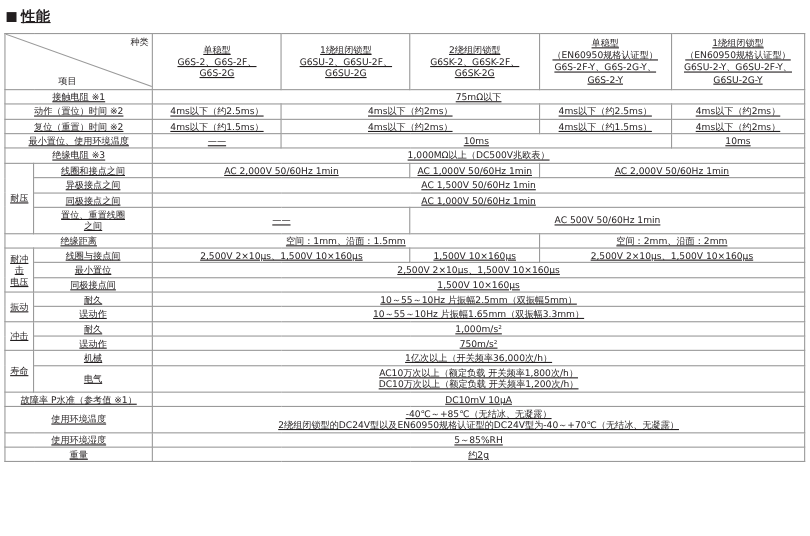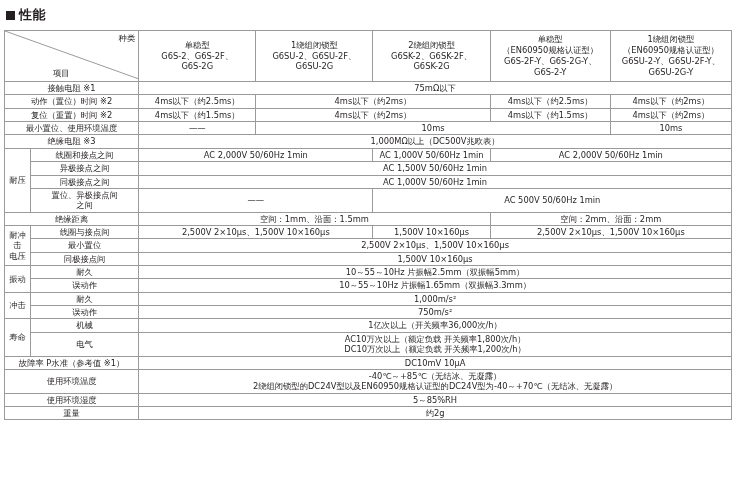--- a/index.html
+++ b/index.html
@@ -13,20 +13,21 @@
     font-family: "DejaVu Sans", "Liberation Sans", sans-serif;
     color: #231f20;
     overflow: hidden;
   }
   #page {
     position: relative;
     width: 736px;
     height: 487px;
     box-sizing: border-box;
     padding: 6px 4px 0 4px;
+    text-decoration: underline;
   }
   .section-title {
     font-size: 13px;
     font-weight: bold;
     color: #231f20;
     margin: 0 0 6px 2px;
     display: flex;
     align-items: center;
     gap: 4px;
     letter-spacing: 0.5px;
@@ -189,21 +190,21 @@
       </tr>
       <tr>
         <td class="lbl-center">异极接点之间</td>
         <td colspan="5">AC 1,500V 50/60Hz 1min</td>
       </tr>
       <tr>
         <td class="lbl-center">同极接点之间</td>
         <td colspan="5">AC 1,000V 50/60Hz 1min</td>
       </tr>
       <tr>
-        <td class="lbl-center"><span style="white-space:pre-line">置位、异极接点间
+        <td class="lbl-center"><span style="white-space:pre-line">置位、重置线圈
 之间</span></td>
         <td colspan="2">——</td>
         <td colspan="3">AC 500V 50/60Hz 1min</td>
       </tr>
 
       <tr>
         <td class="lbl-left" colspan="2">绝缘距离</td>
         <td colspan="3">空间：1mm、沿面：1.5mm</td>
         <td colspan="2">空间：2mm、沿面：2mm</td>
       </tr>

